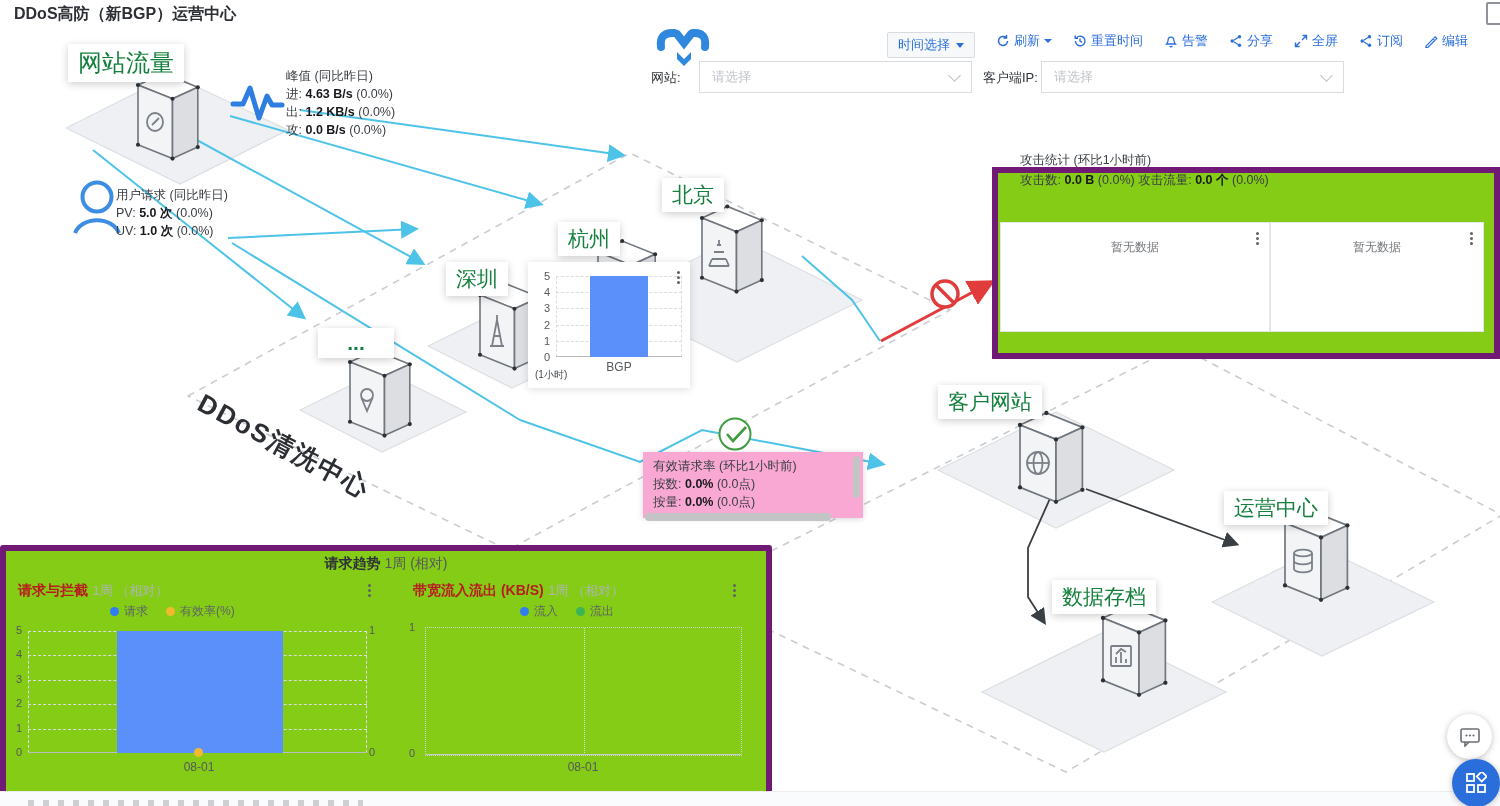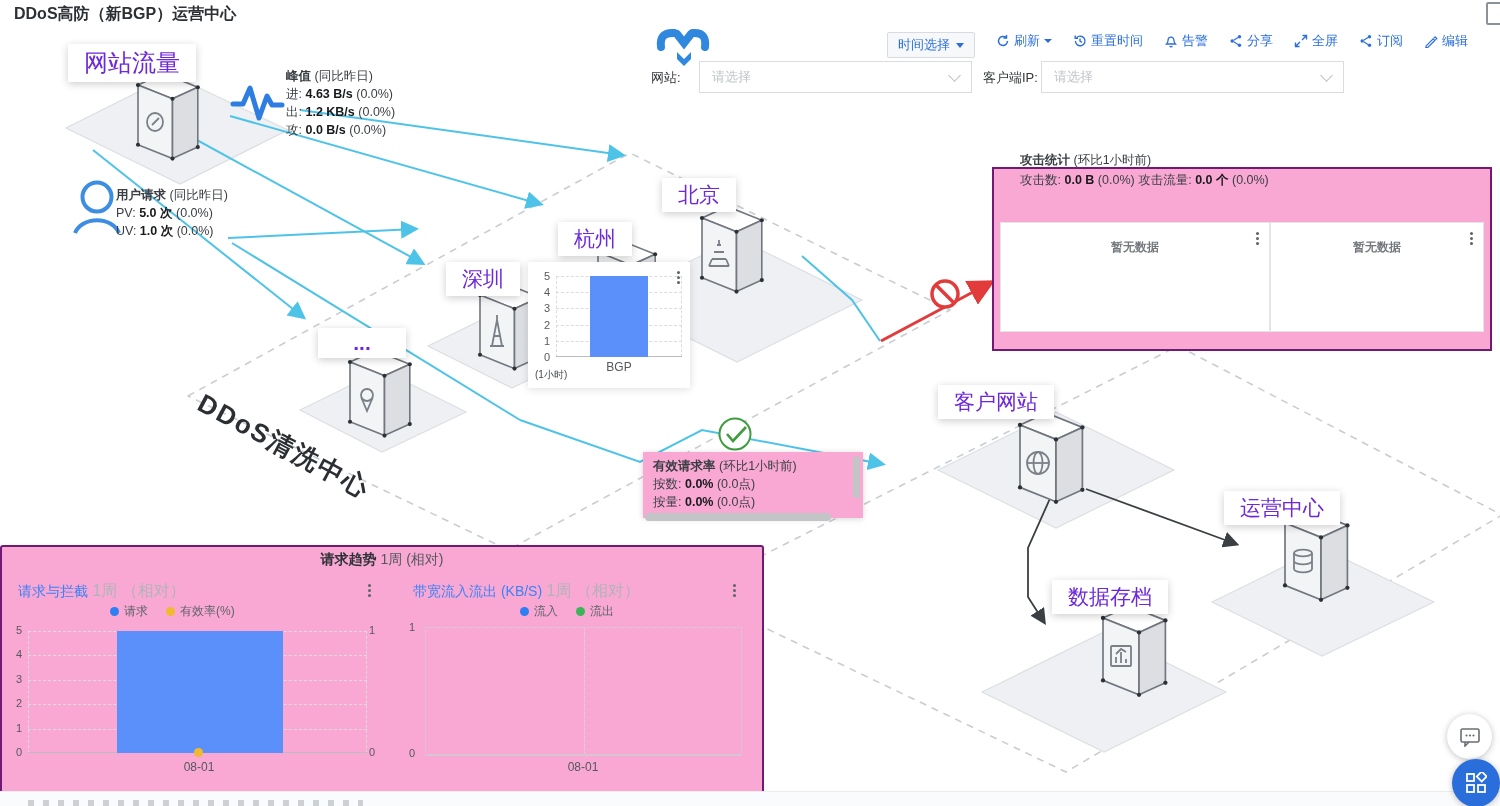--- a/index.html
+++ b/index.html
@@ -19,39 +19,39 @@
   .win-part{left:1486px;top:2px;width:15px;height:19px;background:#fff;border:2px solid #8d9298;border-radius:2px;}
 
   
   .flabel{font-size:13px;color:#33373b;}
   .select{border:1px solid #d9dce1;background:#fff;height:30px;display:flex;align-items:center;
           padding:0 12px;font-size:13px;color:#c0c4c9;justify-content:space-between;}
   .chev{width:8px;height:8px;border-right:1.5px solid #b9bdc2;border-bottom:1.5px solid #b9bdc2;
         transform:rotate(45deg);margin-top:-4px;}
 
   
-  .label-box{background:#fff;box-shadow:0 2px 8px rgba(0,0,0,.20);padding:3px 16px;
-             font-size:21px;color:#6d28d9;white-space:nowrap;}
+  .label-box{background:#fff;box-shadow:0 2px 8px rgba(0,0,0,.20);padding:3px 10px;
+             font-size:21px;color:#15803d;white-space:nowrap;}
   .stat{font-size:12.5px;color:#3a3e43;line-height:18px;white-space:nowrap;}
   .stat b{color:#17191c;}
-  .stat .t{font-weight:bold;}
+  .stat .t{font-weight:normal;}
   .tipcard{background:#f9a8d4;box-shadow:0 1px 6px rgba(0,0,0,.16);padding:5px 10px;}
   .center-label{font-size:26px;font-weight:bold;color:#2b2f33;letter-spacing:2px;
                 transform:rotate(28deg);transform-origin:left top;white-space:nowrap;}
   .dots{width:3px;height:3px;border-radius:50%;background:#5f6468;
         box-shadow:0 -5px 0 #5f6468,0 5px 0 #5f6468;}
   .scroll-thumb-v{width:7px;border-radius:4px;background:#c2c4c6;}
   .scroll-thumb-h{height:8px;border-radius:4px;background:#c2c4c6;}
 
   
-  .panel{background:#f9a8d4;border:2px solid #701a75;}
-  .empty-panel{border:1px solid #e3e5e8;background:#fff;font-weight:bold;}
+  .panel{background:#84cc16;border:6px solid #701a75;}
+  .empty-panel{border:1px solid #e3e5e8;background:#fff;}
   .empty-text{font-size:12px;color:#74787d;text-align:center;margin-top:16px;}
-  .card-title{font-size:14px;font-weight:normal;color:#3b82f6;}
-  .card-sub{font-size:16px;color:#b0b4b8;font-weight:normal;}
+  .card-title{font-size:14px;font-weight:bold;color:#b91c1c;}
+  .card-sub{font-size:13px;color:#b0b4b8;font-weight:normal;}
   .tick{font-size:11px;color:#55585c;text-align:right;width:16px;line-height:12px;}
   .xtick{font-size:12px;color:#55585c;text-align:center;}
   .legend{display:flex;gap:18px;font-size:12px;color:#5f6368;align-items:center;}
   .ldot{width:9px;height:9px;border-radius:50%;display:inline-block;margin-right:5px;vertical-align:-1px;}
   .hgrid{position:absolute;left:0;right:0;border-top:1px dashed #dadde0;}
   .vgrid{position:absolute;top:0;bottom:0;border-left:1px dashed #dadde0;}
   .baseline{position:absolute;left:0;right:0;bottom:0;border-top:1px solid #b9bdc2;}
   .bar-blue{position:absolute;bottom:0;background:#5b8ff9;}
   .mini-card{background:#fff;box-shadow:0 1px 8px rgba(0,0,0,.14);}
 

